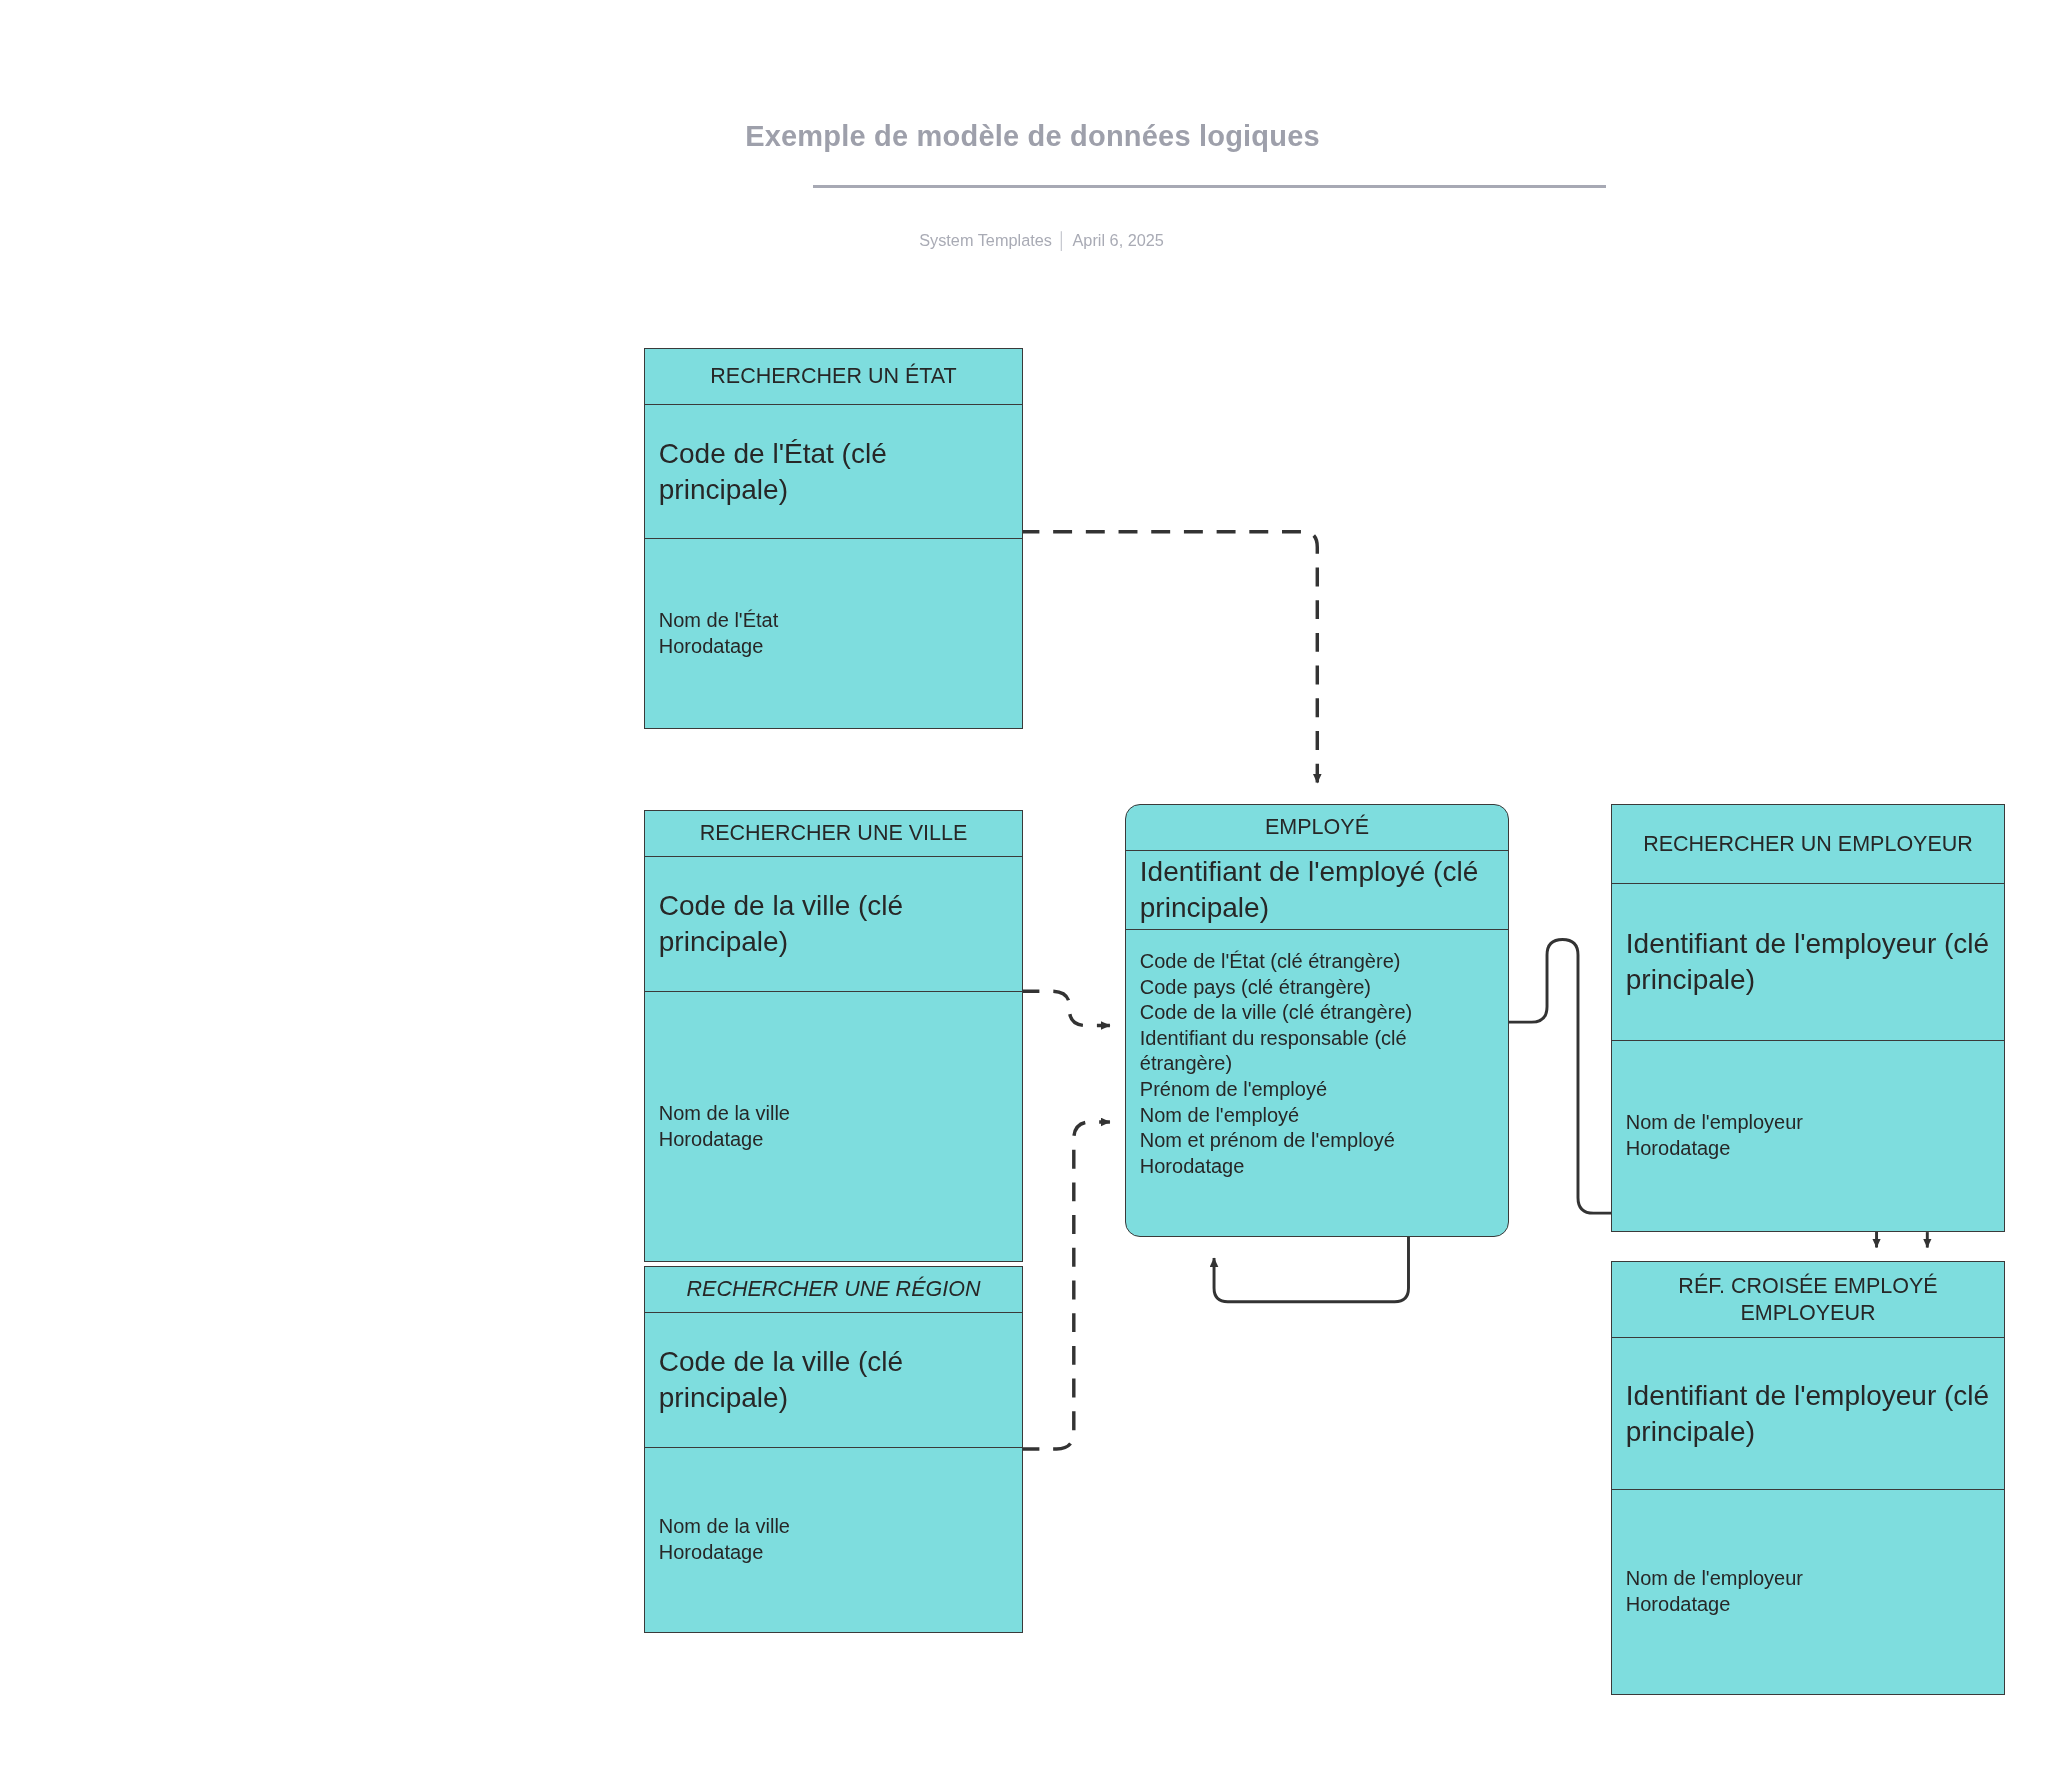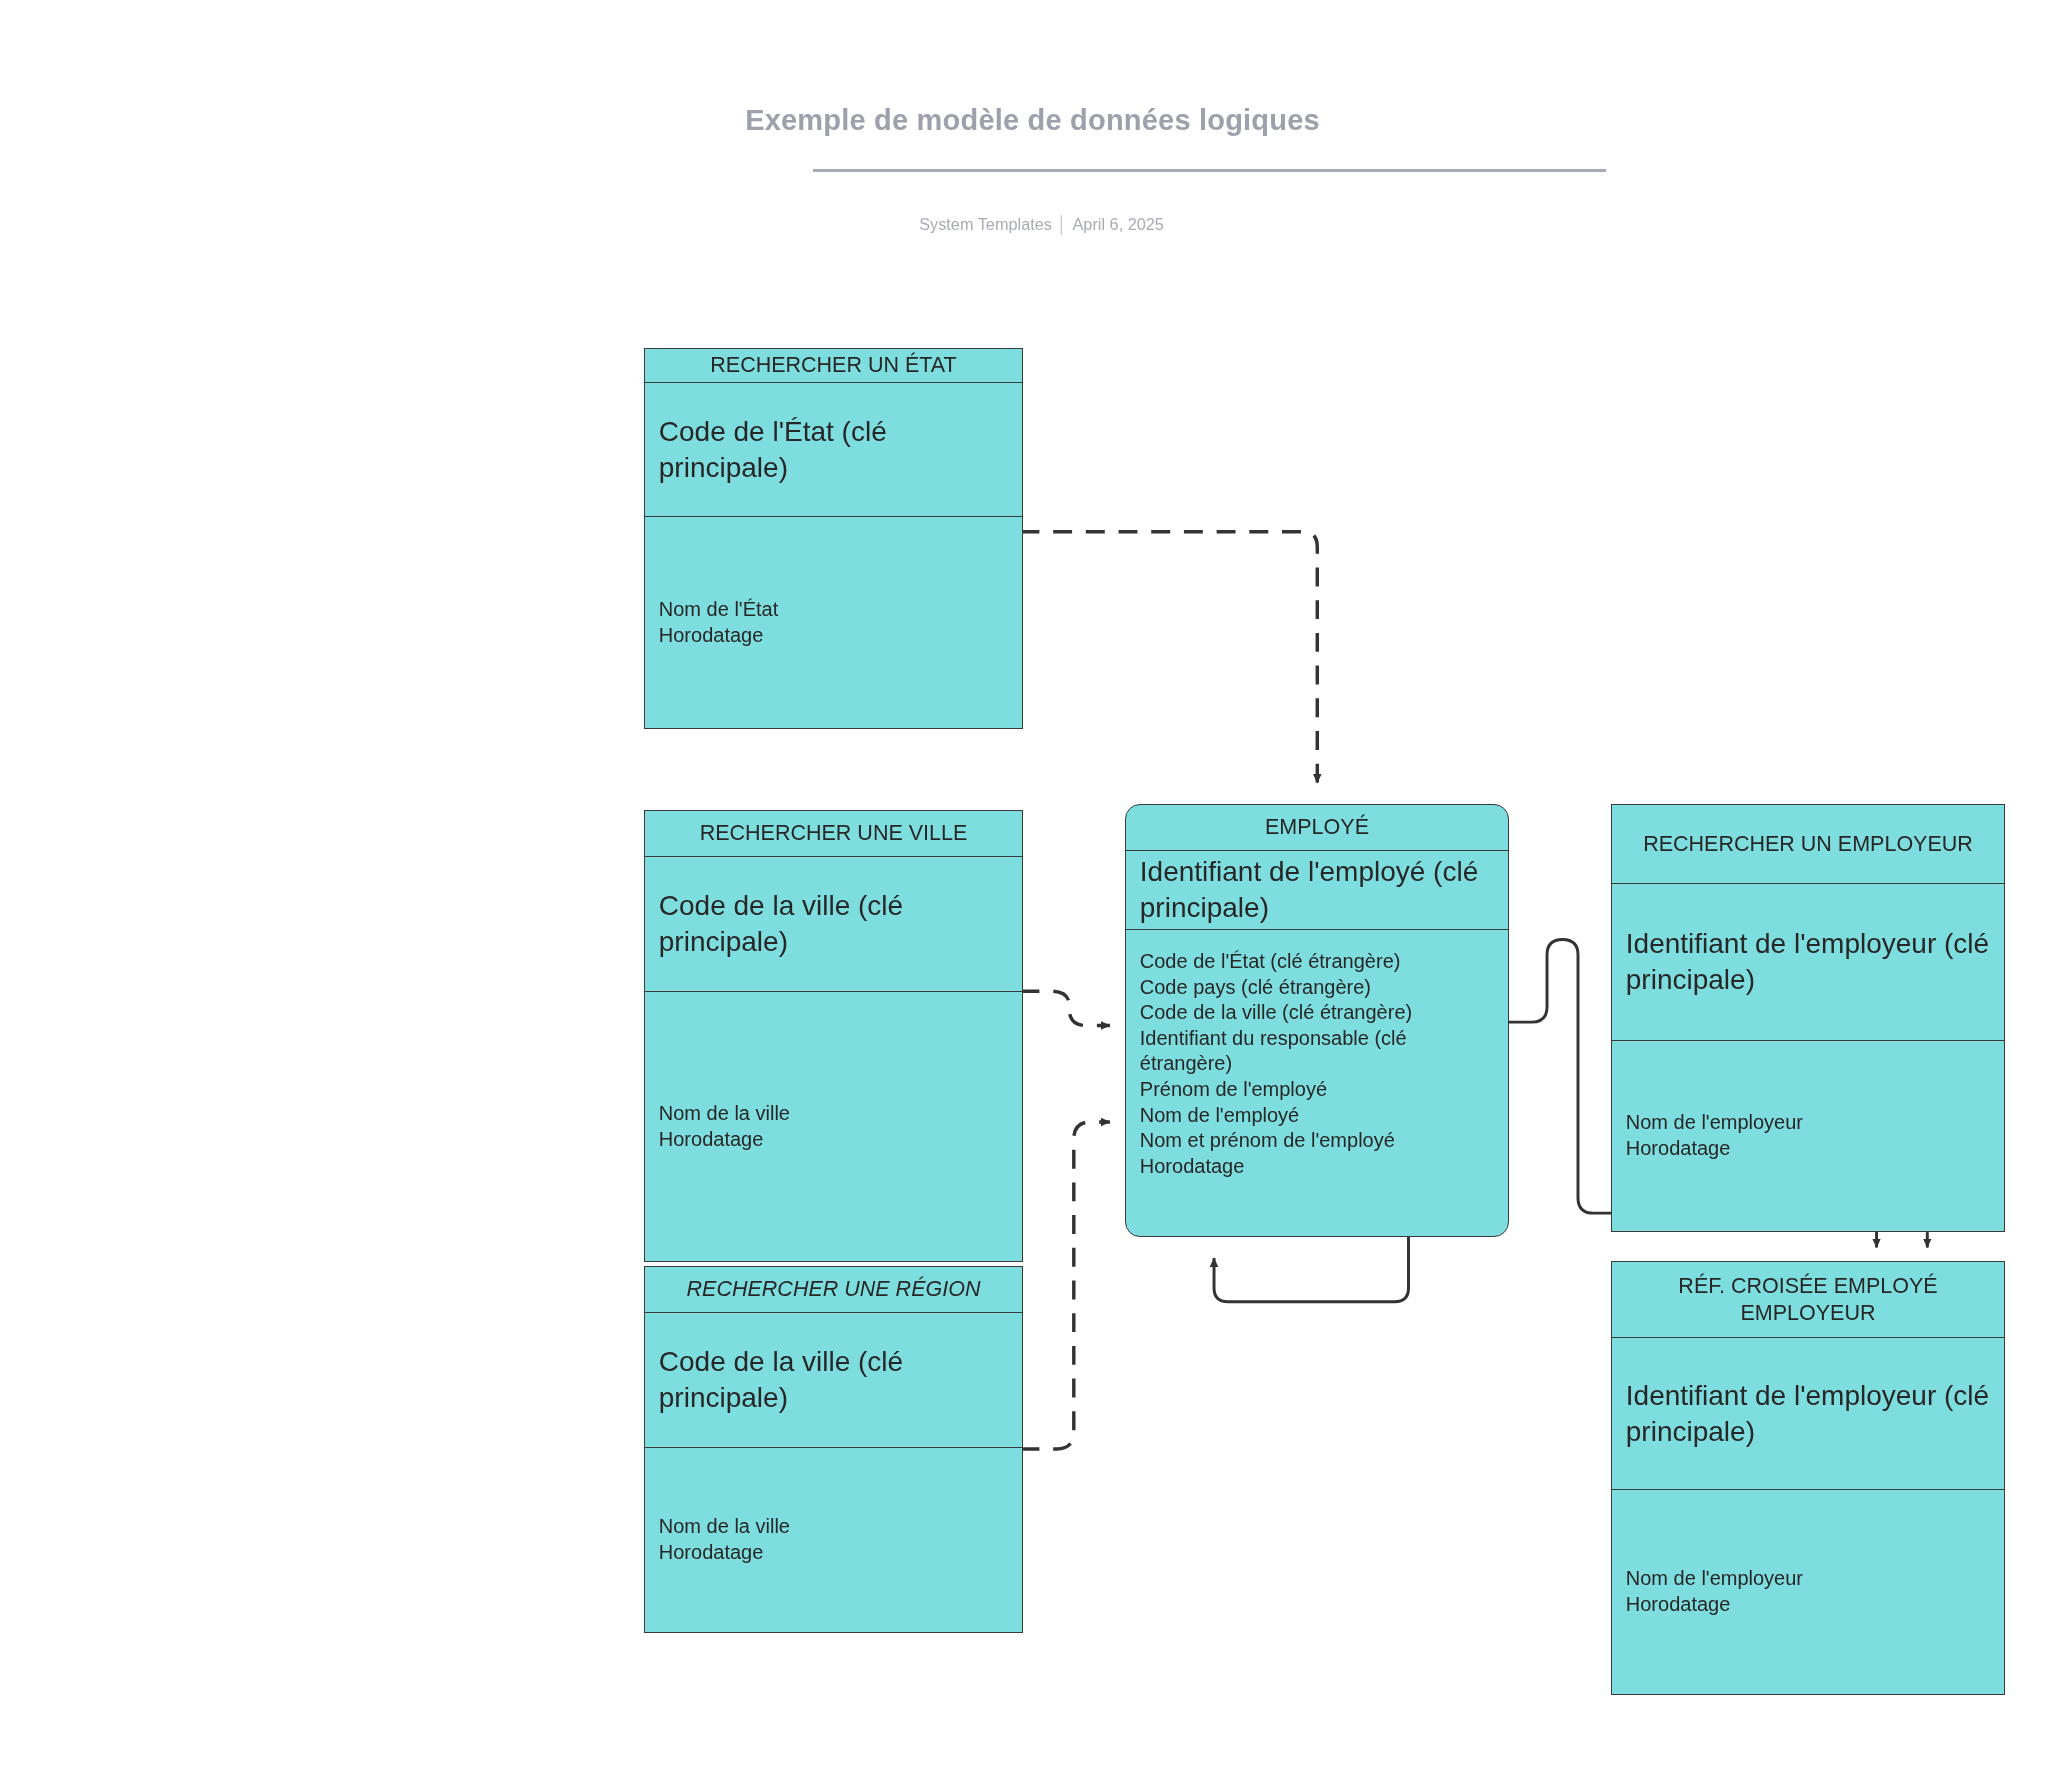--- a/index.html
+++ b/index.html
@@ -3,21 +3,21 @@
 <meta charset="utf-8">
 <style>
   html,body{margin:0;padding:0;background:#ffffff;}
   body{
     width:2065px;height:1775px;position:relative;overflow:hidden;
     font-family:"Liberation Sans","DejaVu Sans",sans-serif;
     -webkit-font-smoothing:antialiased;
   }
 
   
-  #header{position:absolute;left:0;top:0;width:1660px;height:224px;}
+  #header{position:absolute;left:0;top:16px;width:1660px;height:224px;}
   #doc-title{
     position:absolute;left:0;top:120px;width:2065px;text-align:center;
     font-size:29px;font-weight:bold;color:#9ea0ab;letter-spacing:0.2px;
     transform:translateY(-50%);
   }
   #title-rule{
     position:absolute;left:813px;top:169px;width:793px;height:2.6px;
     background:#a7a9b4;
   }
   #doc-meta{
@@ -86,21 +86,21 @@
     <path d="M1186,1684 L1228,1684 Q1248,1684 1248,1664 L1248,1324 Q1248,1304 1268,1304 L1290,1304" fill="none" stroke="#333333" stroke-width="4" stroke-dasharray="22 16" marker-end="url(#ah)"></path>
 
     <path d="M1637,1437 L1637,1497 Q1637,1513 1621,1513 L1427,1513 Q1411,1513 1411,1497 L1411,1462" fill="none" stroke="#333333" stroke-width="3.4" marker-end="url(#ah)"></path>
 
     <path d="M1753,1188 L1780,1188 Q1798,1188 1798,1170 L1798,1110 Q1798,1092 1816,1092 Q1834,1092 1834,1110 L1834,1392 Q1834,1410 1852,1410 L2163,1410 Q2181,1410 2181,1428 L2181,1450" fill="none" stroke="#333333" stroke-width="3.4" marker-end="url(#ah)"></path>
 
     <path d="M2240,1432 L2240,1450" fill="none" stroke="#333333" stroke-width="3.4" marker-end="url(#ah)"></path>
   </svg>
 
   <div class="entity" style="left:644px;top:348px;width:379px;height:381px;">
-    <div class="ent-title" style="height:34px;">RECHERCHER UN ÉTAT</div>
+    <div class="ent-title" style="height:56px;">RECHERCHER UN ÉTAT</div>
     <div class="ent-pk" style="height:134px;">Code de l'État (clé principale)</div>
     <div class="ent-attrs">Nom de l'État
 Horodatage</div>
   </div>
 
   <div class="entity" style="left:644px;top:810px;width:379px;height:452px;">
     <div class="ent-title" style="height:46px;">RECHERCHER UNE VILLE</div>
     <div class="ent-pk" style="height:135px;">Code de la ville (clé principale)</div>
     <div class="ent-attrs">Nom de la ville
 Horodatage</div>

